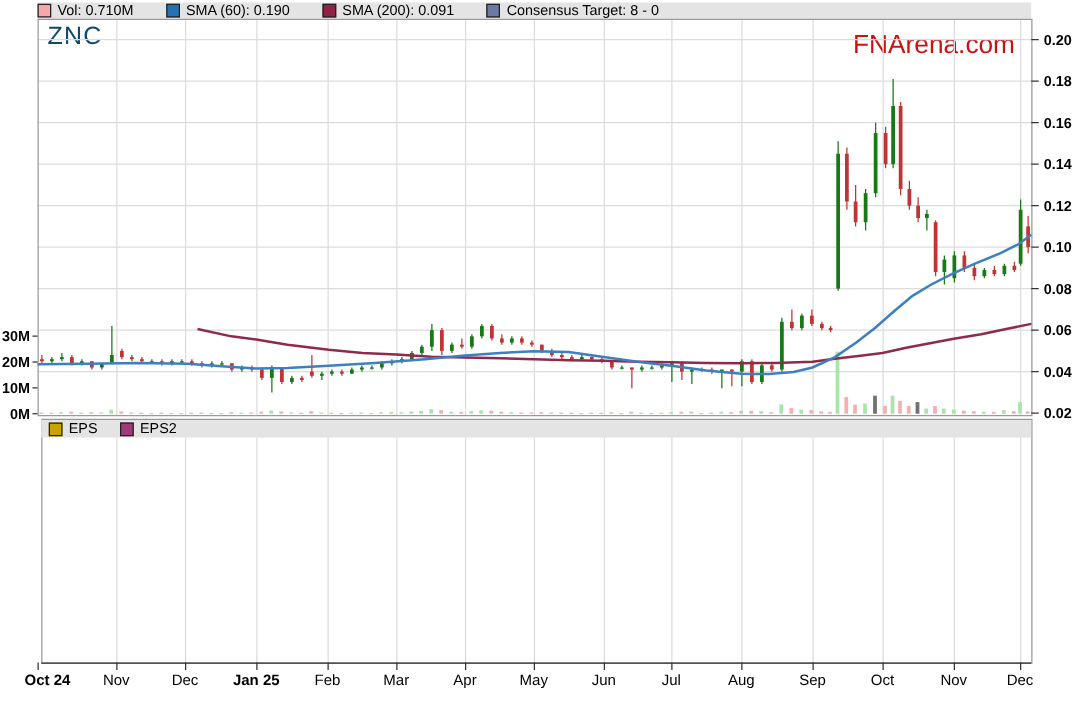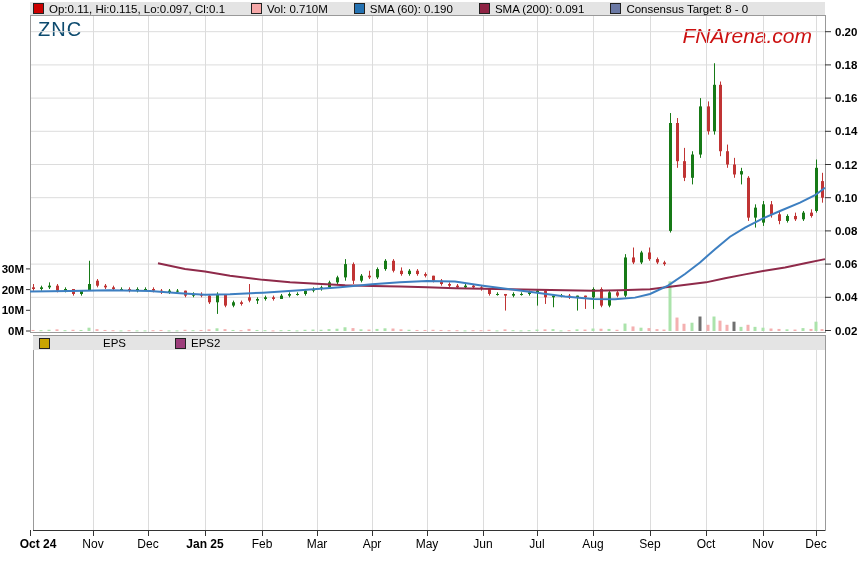--- a/index.html
+++ b/index.html
@@ -3,33 +3,29 @@
 <meta charset="utf-8">
 <style>
   html,body{margin:0;padding:0;background:#fff;}
   .stage{position:relative;width:859px;height:566px;background:#fff;overflow:hidden;
          font-family:"Liberation Sans",sans-serif;}
   .legend-bar{position:absolute;left:30px;width:795px;height:13px;background:#e4e4e4;
               display:flex;align-items:center;font-size:11.5px;color:#000;}
   .legend-bar .li{display:inline-flex;align-items:center;margin-right:26px;white-space:nowrap;}
   .sq{display:inline-block;width:9px;height:9px;border:1px solid #222;margin-right:5px;flex:0 0 auto;}
   .ticker{position:absolute;left:38px;top:18px;font-size:20px;color:#0c4a6e;letter-spacing:1px;}
-  .watermark{position:absolute;right:47px;top:24px;font-size:21px;color:#cc1111;font-style:italic;}
+  .watermark{position:absolute;right:47px;top:24px;font-size:21px;color:#cc1111;}
   svg text{font-family:"Liberation Sans",sans-serif;}
 </style>
 </head>
 <body>
 
 <div class="stage">
 
   <div class="legend-bar" style="top:2px;">
-    <span class="li" style="margin-left:3px;">
-      <i class="sq" style="background-color: rgb(204, 0, 0);"></i>
-      <span>Op:0.11, Hi:0.115, Lo:0.097, Cl:0.1</span>
-    </span>
     <span class="li">
       <i class="sq" style="background-color: rgb(246, 168, 168);"></i>
       <span>Vol: 0.710M</span>
     </span>
     <span class="li">
       <i class="sq" style="background-color: rgb(36, 114, 178);"></i>
       <span>SMA (60): 0.190</span>
     </span>
     <span class="li">
       <i class="sq" style="background-color: rgb(143, 35, 68);"></i>
@@ -447,21 +443,21 @@
       <text x="650" y="548" font-size="12" font-weight="normal" fill="#000" text-anchor="middle">Sep</text>
       <line x1="706.5" y1="530" x2="706.5" y2="536" stroke="#333333"></line>
       <text x="706" y="548" font-size="12" font-weight="normal" fill="#000" text-anchor="middle">Oct</text>
       <line x1="763.5" y1="530" x2="763.5" y2="536" stroke="#333333"></line>
       <text x="763" y="548" font-size="12" font-weight="normal" fill="#000" text-anchor="middle">Nov</text>
       <line x1="816.5" y1="530" x2="816.5" y2="536" stroke="#333333"></line>
       <text x="816" y="548" font-size="12" font-weight="normal" fill="#000" text-anchor="middle">Dec</text>
     </svg>
 
   <div class="legend-bar" style="top:336px;left:33px;width:792px;height:14px;">
-    <span class="li" style="margin-left:6px;margin-right:49px;gap:48px;">
+    <span class="li" style="margin-left:6px;margin-right:18px;">
       <i class="sq" style="background-color: rgb(200, 164, 0);"></i>
       <span>EPS</span>
     </span>
     <span class="li">
       <i class="sq" style="background-color: rgb(156, 61, 122);"></i>
       <span>EPS2</span>
     </span>
   </div>
 </div>
 

